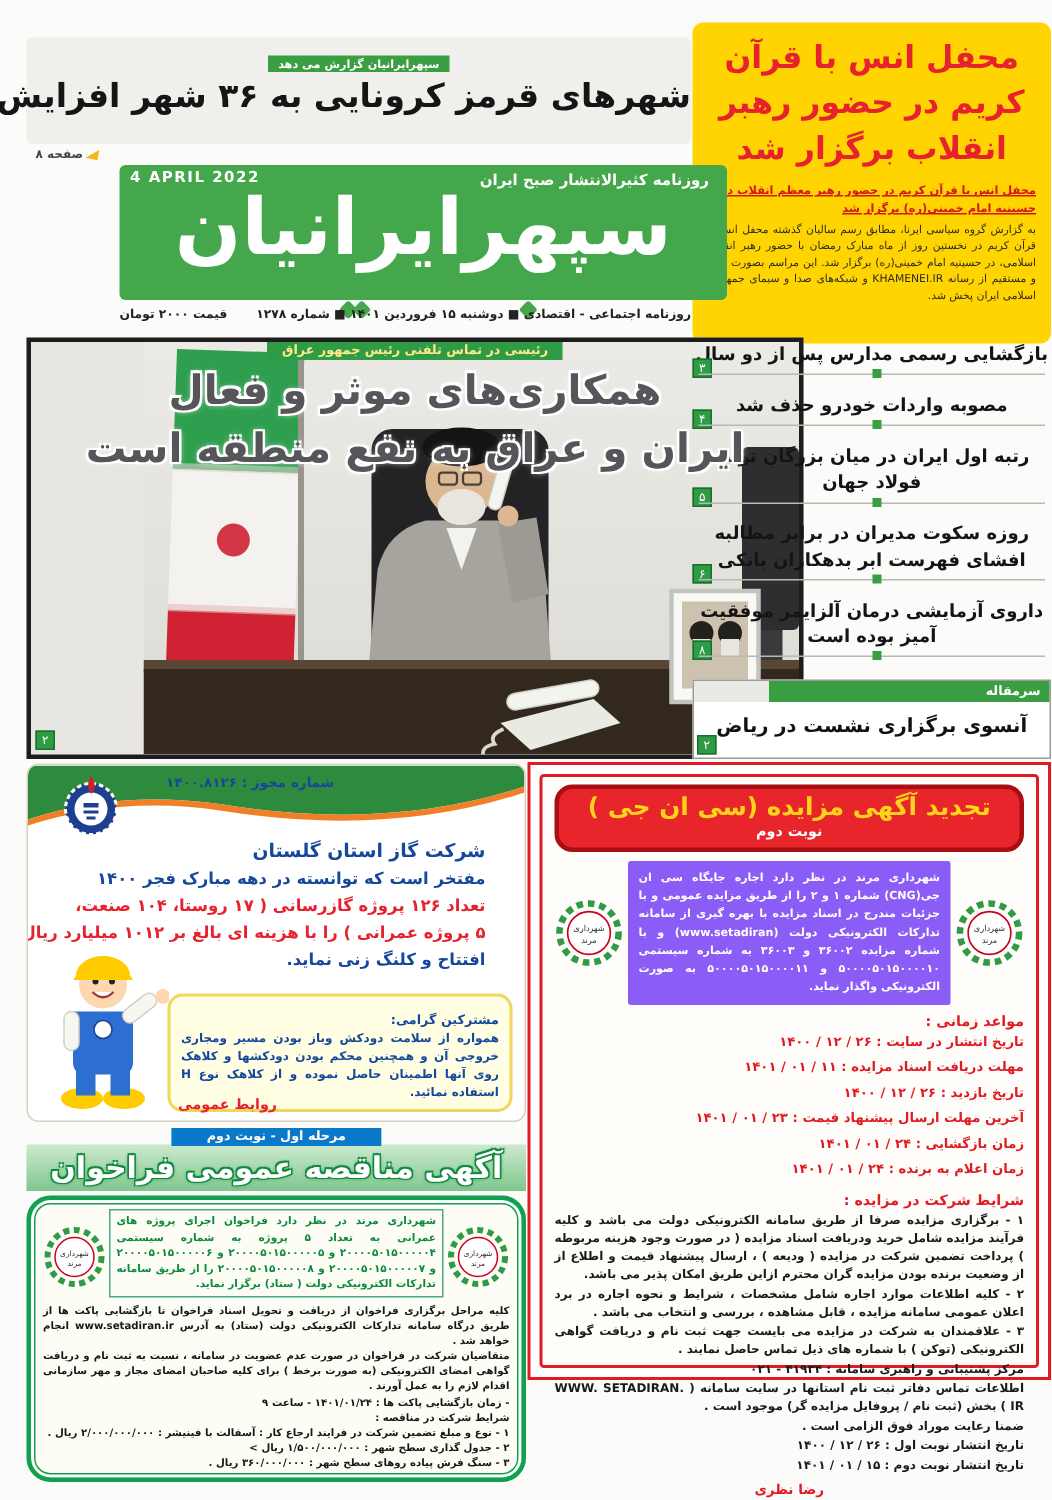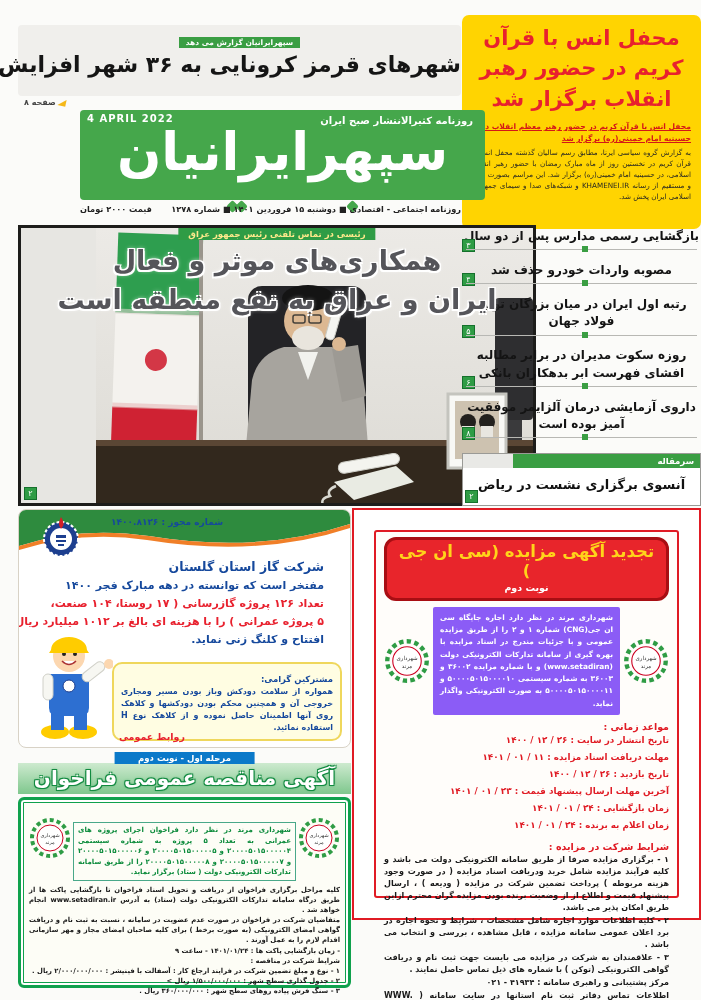--- a/index.html
+++ b/index.html
@@ -62,28 +62,28 @@
   .gasad .warn{position:absolute;right:8px;top:152px;width:230px;height:79px;background:#fffde2;border:2px solid #efd75c;border-radius:10px;padding:3px 7px;box-sizing:border-box;}
   .gasad .warn .wt{font-size:8.5px;font-weight:700;color:#15489c;}
   .gasad .warn .wb{font-size:8px;font-weight:700;color:#15489c;text-align:justify;line-height:1.5;}
   .gasad .gsig{position:absolute;left:100px;bottom:5px;color:#e8212e;font-size:9.5px;font-weight:700;}
 
   
   .tender{left:18px;top:752px;width:333px;height:236px;box-sizing:border-box;}
   .tender .band{position:absolute;top:0;left:50%;transform:translateX(-50%);background:#0b79c9;color:#fff;font-size:8.5px;font-weight:700;padding:1px 24px;white-space:nowrap;z-index:3;}
   .tender .gtitle{position:absolute;top:11px;left:0;right:0;height:31px;background:linear-gradient(to bottom,#cdeacf,#7fc78d);text-align:center;font-size:20px;font-weight:700;color:#fff;line-height:31px;z-index:2;
     text-shadow:-1px -1px 0 #128a40,1px -1px 0 #128a40,-1px 1px 0 #128a40,1px 1px 0 #128a40,0 0 3px #128a40;}
-  .tender .tbody{position:absolute;top:45px;left:0;right:0;bottom:0;background:#fdfdf6;border:3px solid #0fa14d;border-radius:6px;box-shadow:inset 0 0 0 2px #fff,inset 0 0 0 3px #0fa14d;padding:22px 8px;box-sizing:border-box;}
+  .tender .tbody{position:absolute;top:45px;left:0;right:0;bottom:0;background:#fdfdf6;border:3px solid #0fa14d;border-radius:16px;box-shadow:inset 0 0 0 2px #fff,inset 0 0 0 3px #0fa14d;padding:6px 8px;box-sizing:border-box;}
   .tender .intro{margin:0 44px;border:1px solid #49a889;padding:2px 4px;color:#0a8a3a;font-weight:700;font-size:7px;text-align:justify;line-height:1.5;}
   .tender .seal-l{position:absolute;left:8px;top:10px;}
   .tender .seal-r{position:absolute;right:8px;top:10px;}
   .tender .tlist{margin-top:4px;font-size:6.8px;font-weight:700;color:#161616;line-height:1.5;text-align:justify;}
 
   
-  .cng{left:352px;top:508px;width:349px;height:412px;border:2px solid #e01b24;padding:20px;box-sizing:border-box;background:#fff;}
+  .cng{left:352px;top:508px;width:349px;height:412px;border:2px solid #e01b24;padding:6px;box-sizing:border-box;background:#fff;}
   .cng .inner{border:2px solid #e01b24;border-radius:3px;height:100%;box-sizing:border-box;padding:5px 8px;background:#fffdfa;}
   .cng .chead{background:#e8252b;border:3px solid #a80e13;border-radius:12px;padding:2px 6px 5px;}
   .cng .ctitle{color:#ffd41a;font-size:16.5px;font-weight:700;text-align:center;}
   .cng .csub{color:#fff;font-size:9.5px;font-weight:700;text-align:center;margin-top:2px;}
   .cng .crow{display:flex;align-items:center;gap:3px;margin-top:6px;}
   .cng .cintro{flex:1;background:#8b5cf6;color:#fff;font-size:7.4px;font-weight:700;text-align:justify;padding:5px 7px;line-height:1.65;border-radius:2px;}
   .cng .rlabel{color:#e01b24;font-weight:700;font-size:9.5px;margin-top:6px;}
   .cng .rdates > div{color:#e01b24;font-weight:700;font-size:8.8px;line-height:1.95;}
   .cng .cterms{margin-top:2px;}
   .cng .cterms > div{color:#1a1a1a;font-size:8px;font-weight:700;text-align:justify;line-height:1.5;margin-bottom:1px;}

